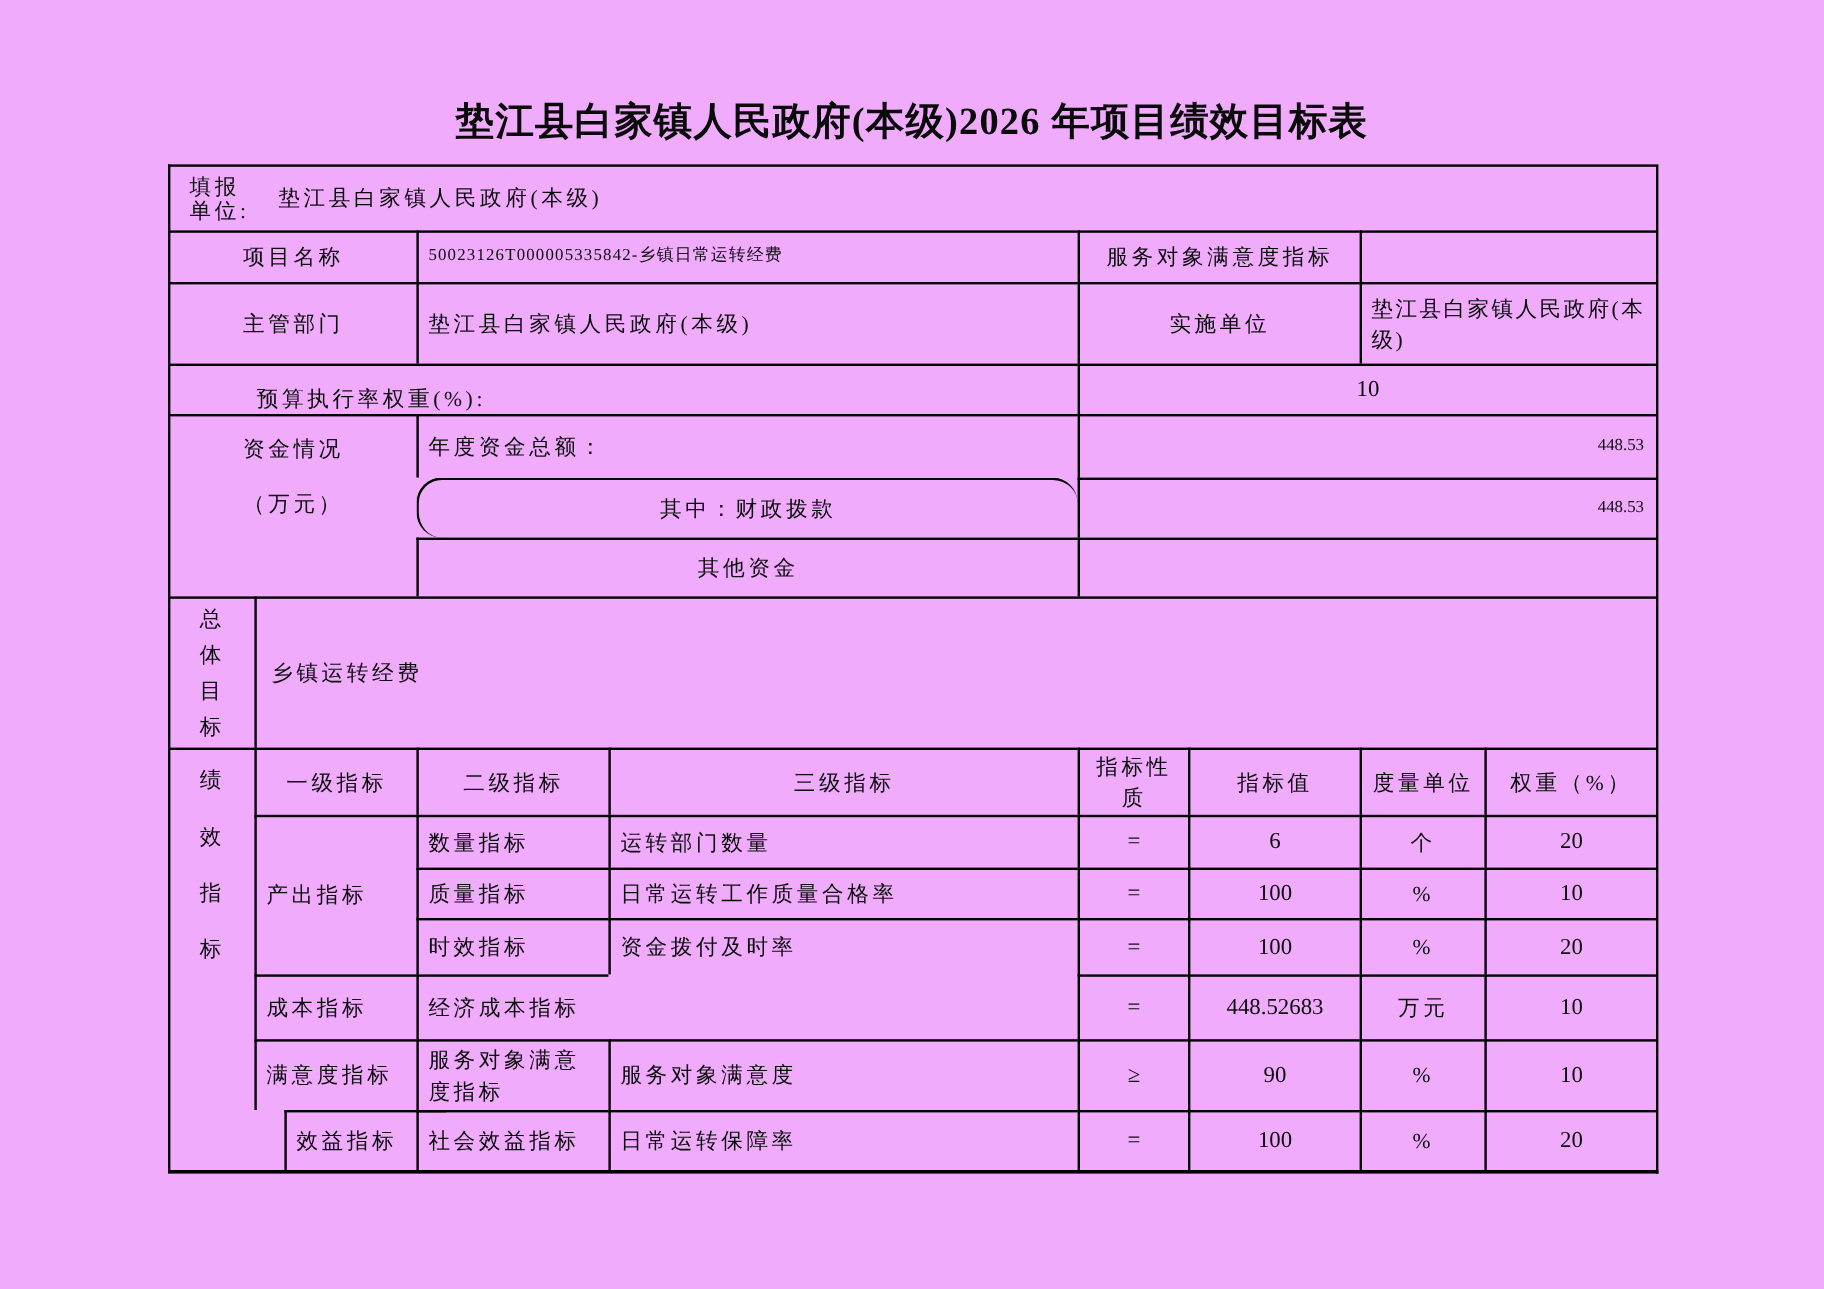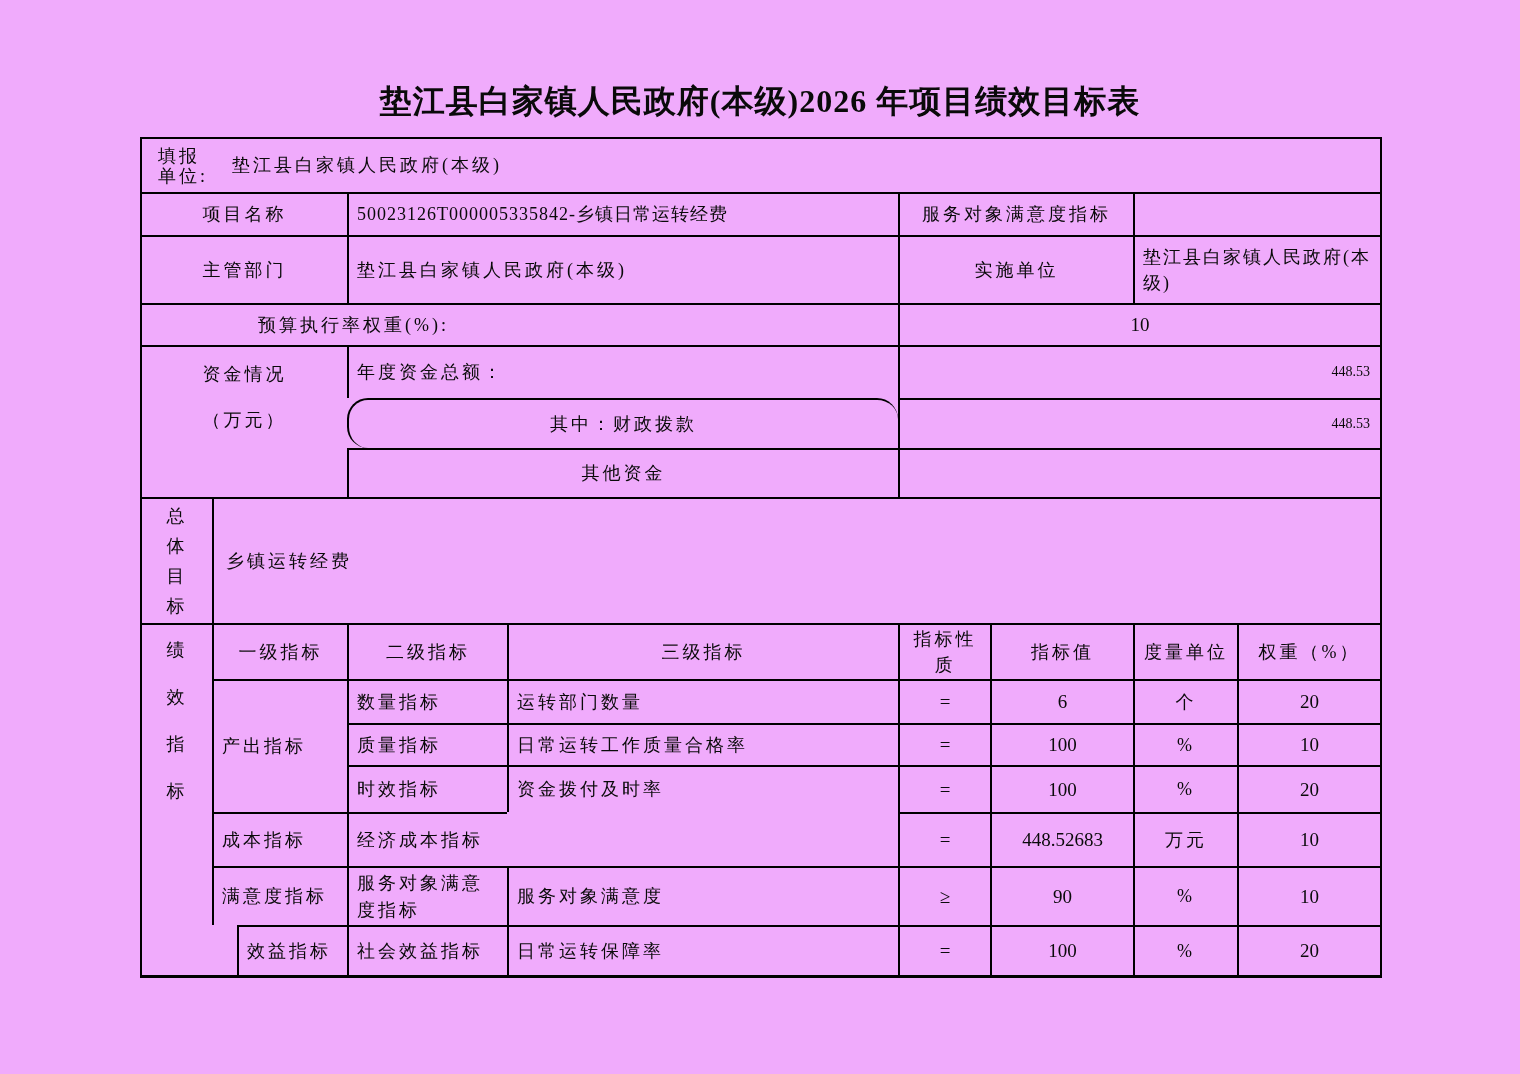--- a/index.html
+++ b/index.html
@@ -8,31 +8,31 @@
   .title{position:absolute;left:140px;top:80px;width:1240px;margin:0;text-align:center;
          font-size:32px;font-weight:bold;letter-spacing:1px;white-space:nowrap;}
   .tbl{position:absolute;left:140px;top:137px;width:1240px;height:838px;
        border-right:2px solid #000;border-bottom:3px solid #000;}
   .c{position:absolute;box-sizing:border-box;border-left:2px solid #000;border-top:2px solid #000;
      display:flex;align-items:center;font-size:18px;letter-spacing:3px;line-height:1.45;}
   .ctr{justify-content:center;text-align:center;}
   .lft{justify-content:flex-start;padding-left:8px;padding-right:14px;text-align:left;}
   .rgt{justify-content:flex-end;padding-right:10px;letter-spacing:0;font-size:14px;}
   .num{letter-spacing:0;font-size:19px;}
-  .mix{letter-spacing:1px;font-size:18px;}
+  .mix{letter-spacing:1px;font-size:14px;}
   .ls2{letter-spacing:2px;}
   .pre{white-space:pre-line;}
   .vtop{align-items:flex-start;}
   .fundlabel{line-height:46px;text-align:center;padding-top:4px;}
   .goallabel{line-height:30px;text-align:center;}
   .perflabel{line-height:47px;text-align:center;padding-top:2px;}
   .unitlabel{line-height:20px;width:62px;padding-left:8px;white-space:pre-line;flex:none;}
   .unitvalue{margin-left:12px;}
   .naturewrap{padding:0 12px;}
-  .budgetlabel{padding-left:116px;}
+  .budgetlabel{padding-left:72px;align-items:flex-end;}
 </style>
 </head>
 <body>
 
 <div class="page">
 
   <h1 class="title">垫江县白家镇人民政府(本级)2026 年项目绩效目标表</h1>
 
   <div class="tbl">
 

